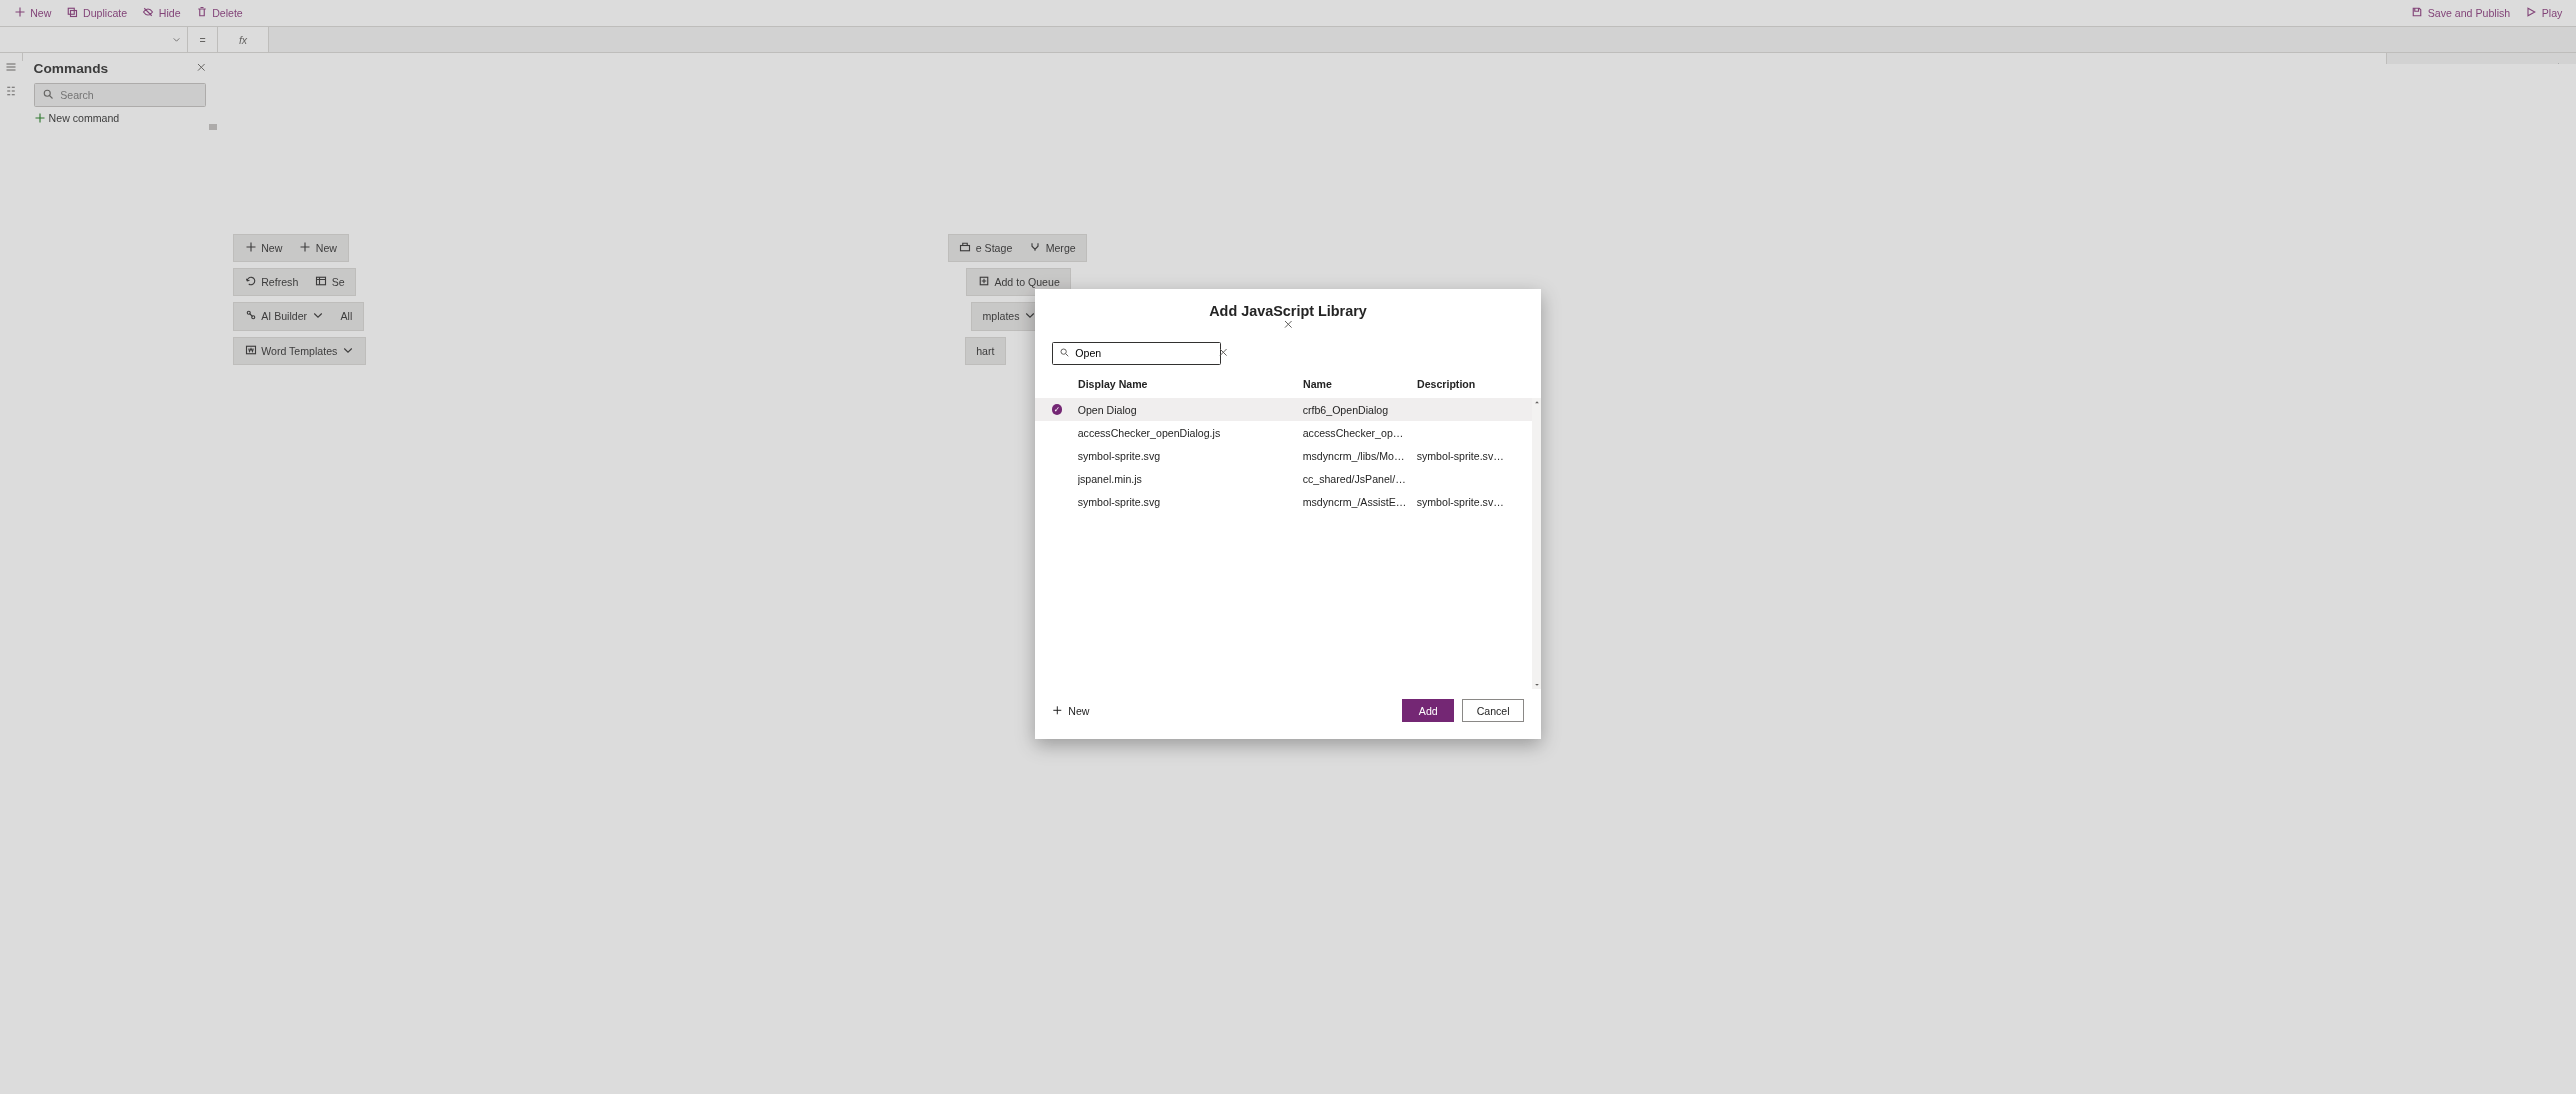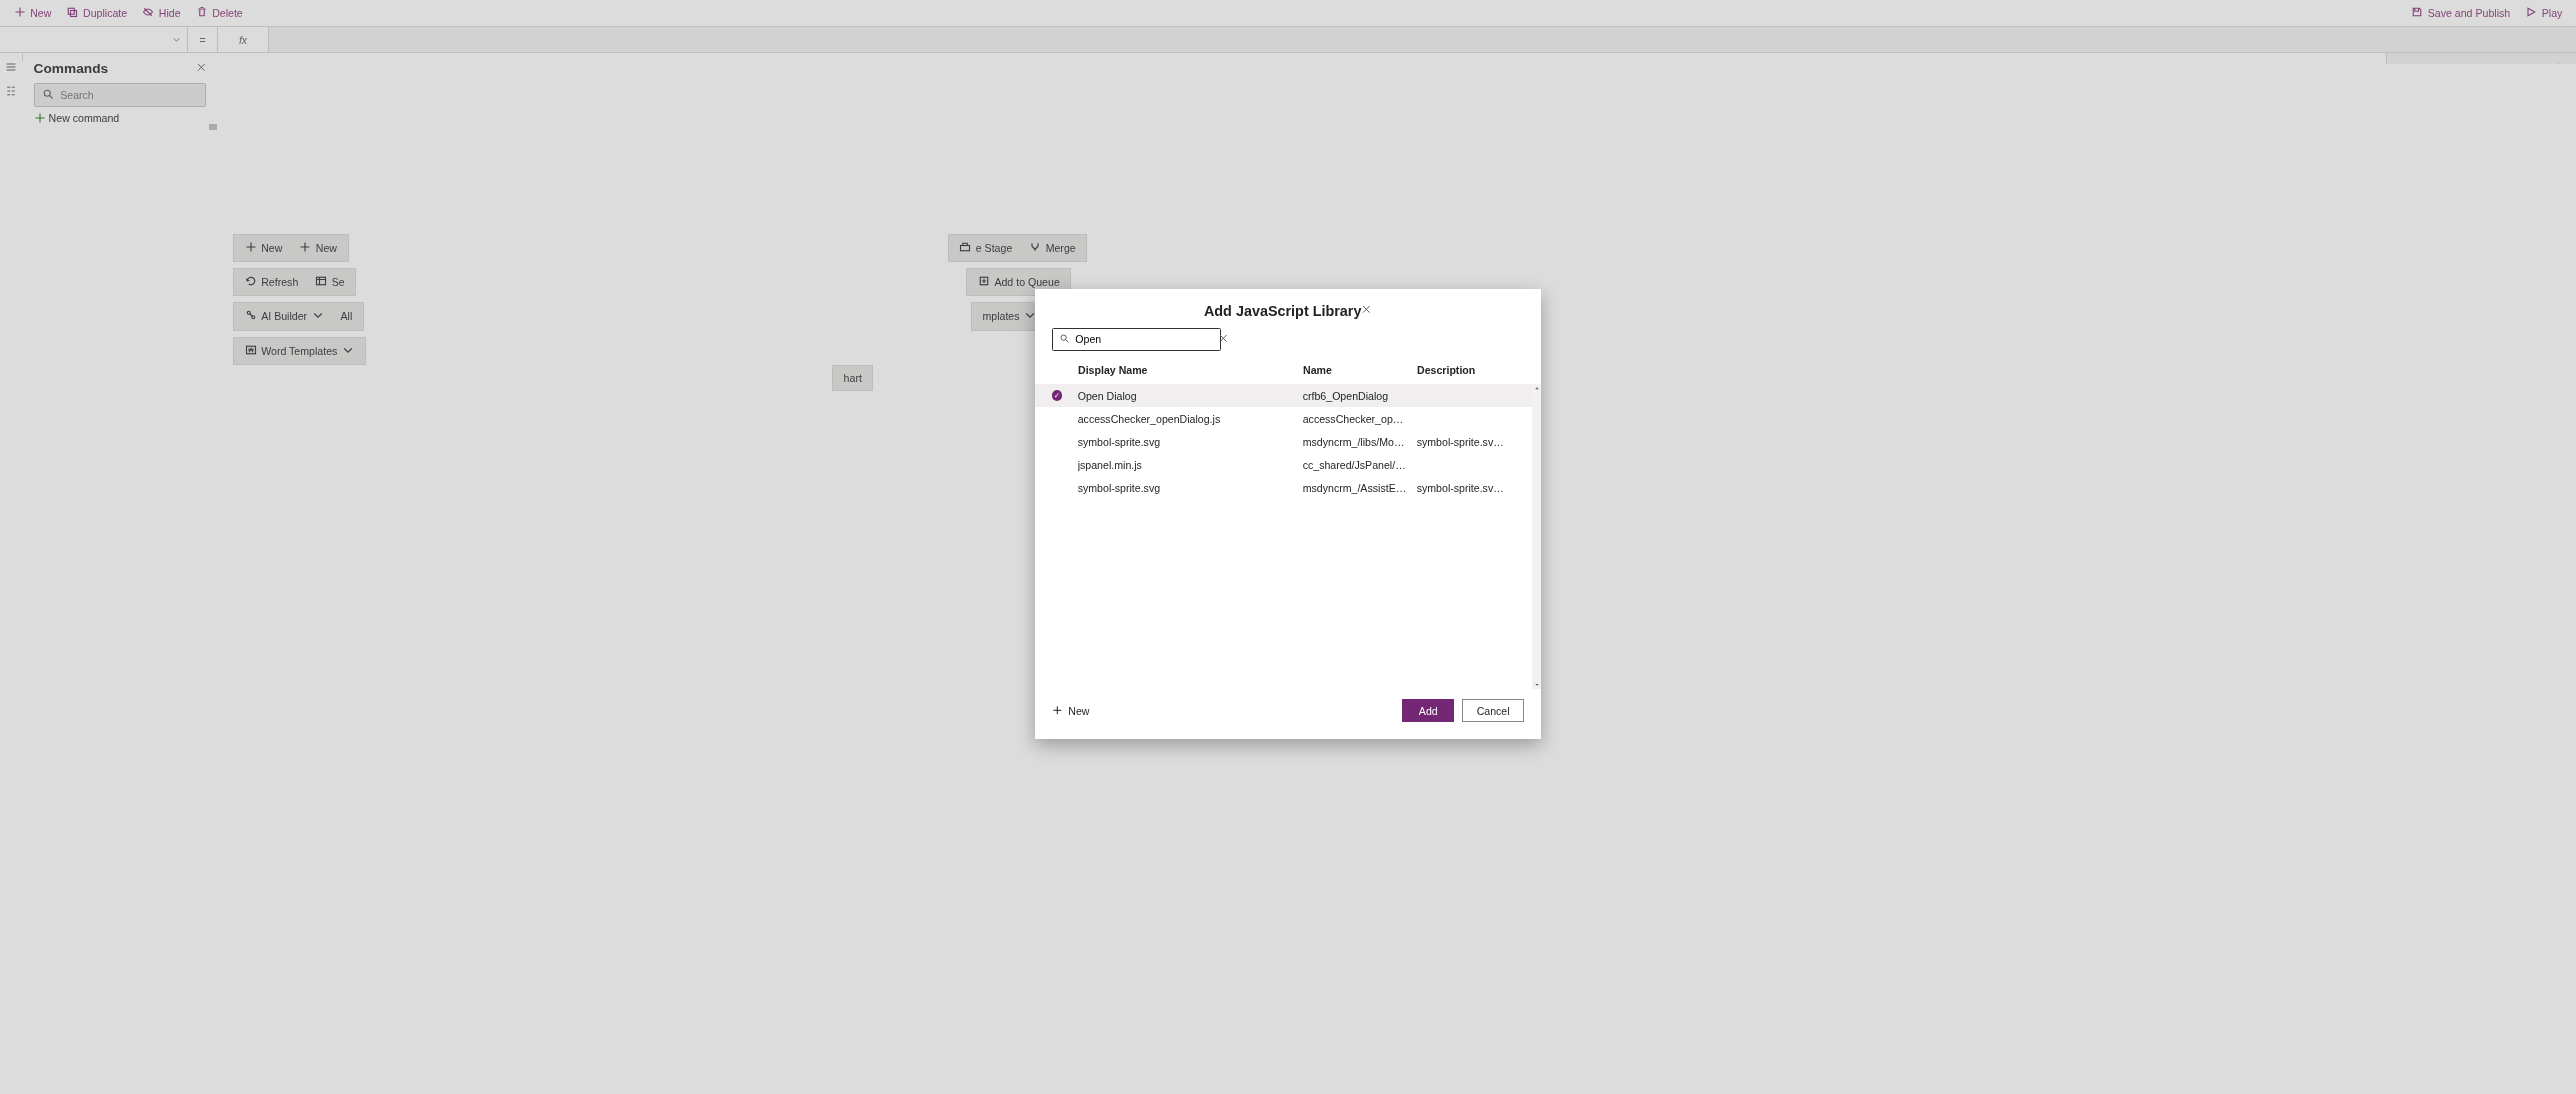--- a/index.html
+++ b/index.html
@@ -52,21 +52,21 @@
   .rbtn svg { width: 12px; height: 12px; }
   .ribbon-row.rightcluster { margin-left: 599px; }
 
   
   .proppanel { width: 190px; border-left: 0.8px solid #e1dfdd; padding: 0 10.6px 10.6px; overflow-y: auto; background: #fff; position: relative; }
   .prop-head { display: flex; align-items: center; justify-content: space-between; padding: 7.6px 0 1.5px; }
   .prop-head h2 { font-size: 13.7px; font-weight: 600; }
 
   
   .modal { position: fixed; z-index: 100; left: 50%; top: 47%; transform: translate(-50%, -50%); width: 506px; height: 450px; background: #fff; box-shadow: 0 6px 18px rgba(0,0,0,0.3); display: flex; flex-direction: column; }
-  .modal-header { display: flex; align-items: center; justify-content: center; padding: 13.7px 16.7px 9px; }
+  .modal-header { display: flex; align-items: center; justify-content: flex-start; padding: 13.7px 16.7px 9px; flex-direction: column; }
   .modal-header h2 { font-size: 14.4px; font-weight: 600; }
   .modal-close { color: #605e5c; cursor: pointer; font-size: 12px; }
   .modal-search { margin: 0 16.7px 6px; width: 169px; height: 23px; border: 0.8px solid #323130; border-radius: 1.5px; display: flex; align-items: center; padding: 0 6px; gap: 6px; }
   .modal-search input { border: none; outline: none; flex: 1; font-size: 10.6px; }
   .modal-search svg { width: 10.6px; height: 10.6px; color: #605e5c; }
   .modal-search .clear { color: #605e5c; cursor: pointer; }
   .modal-table-head { display: flex; padding: 7.6px 16.7px 7.6px 43px; font-weight: 600; font-size: 10.6px; border-bottom: 0; }
   .th-display { flex: 0 0 225px; }
   .th-name { flex: 0 0 114px; }
   .th-desc { flex: 1; }
@@ -266,21 +266,21 @@
             </div>
             <div class="ribbon-row rightcluster">
               <span class="rbtn">
                 <span>mplates</span>
                 <span><svg width="9" height="9" viewBox="0 0 16 16">
                     <path d="M3 6l5 5 5-5"></path>
                   </svg></span>
               </span>
             </div>
           </div>
-          <div style="display: flex; gap: 0px; flex-direction: column;">
+          <div style="display: flex; gap: 0px;">
             <div class="ribbon-row">
               <span class="rbtn">
                 <span><svg viewBox="0 0 16 16">
                     <rect x="2" y="3" width="12" height="10"></rect>
                     <path d="M5 6l1 4 2-4 2 4 1-4"></path>
                   </svg></span>
                 <span>Word Templates</span>
                 <span><svg width="9" height="9" viewBox="0 0 16 16">
                     <path d="M3 6l5 5 5-5"></path>
                   </svg></span>

